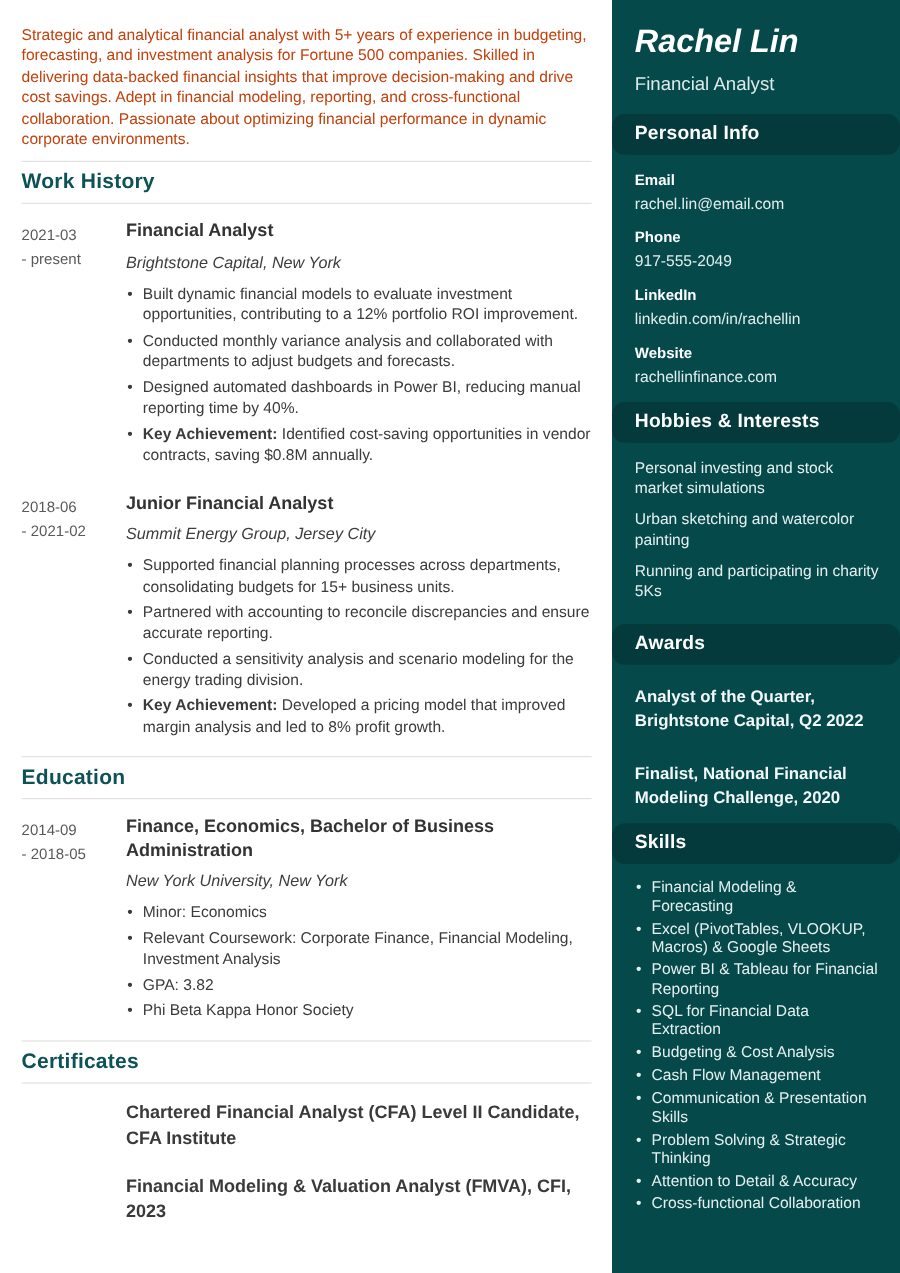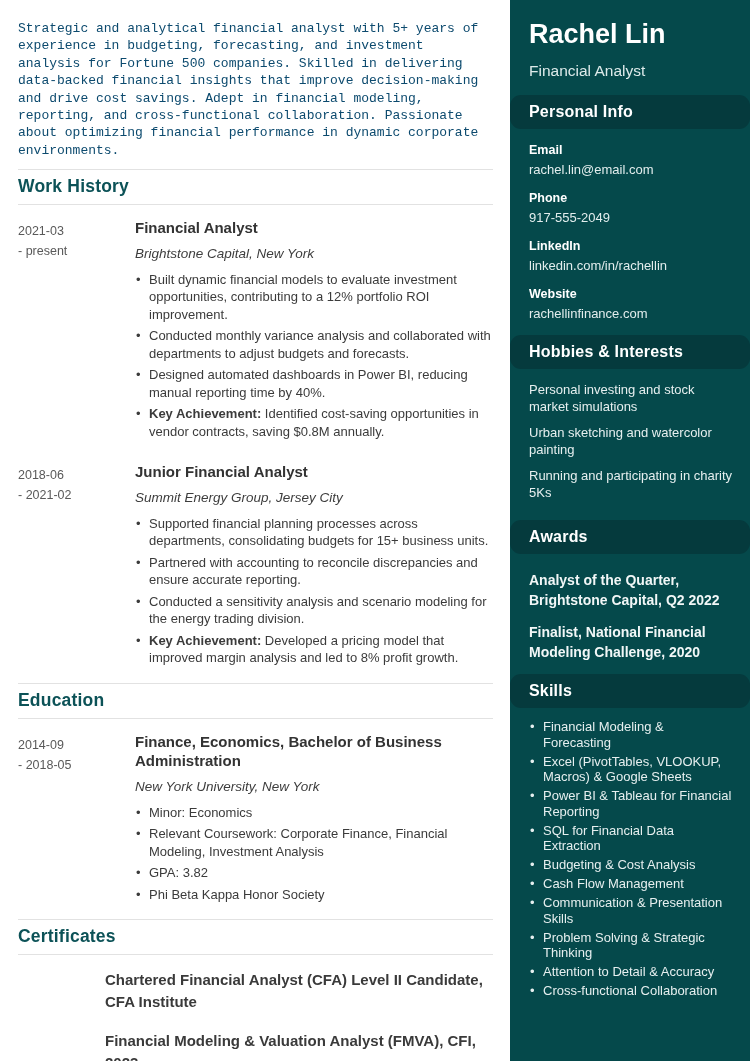--- a/index.html
+++ b/index.html
@@ -18,42 +18,40 @@
 
   
   .main {
     width: 510px;
     flex-shrink: 0;
     padding: 20px 17px 0 18px;
   }
   .summary {
     font-size: 13px;
     line-height: 17.4px;
-    color: #0c4a6e;
+    color: #c2410c;
     margin-bottom: 10px;
-    font-family: Liberation Mono, monospace;
   }
   .rule {
     border: none;
     border-top: 1px solid #e2e2e2;
     height: 0;
   }
   .section { margin-top: 12px; }
   .section:first-of-type { margin-top: 0; }
   h2.section-title {
     color: #0c5257;
     font-size: 17.5px;
     font-weight: bold;
     margin: 6px 0 7px 0;
     letter-spacing: 0.2px;
   }
   .entry {
     display: flex;
     margin-top: 13px;
-    gap: 30px;
   }
   .entry + .entry { margin-top: 18px; }
   .dates {
     width: 87px;
     flex-shrink: 0;
     font-size: 12.5px;
     color: #595959;
     line-height: 1.6;
     padding-top: 3px;
   }
@@ -105,20 +103,21 @@
     background: #05494b;
     color: #e8f1f1;
   }
   .side-top { padding: 18px 16px 0 19px; }
   .candidate-name {
     color: #ffffff;
     font-size: 27px;
     font-weight: bold;
     line-height: 1.2;
     margin-bottom: 12px;
+    font-style: italic;
   }
   .candidate-role {
     color: #ddeaea;
     font-size: 15.5px;
     margin-bottom: 15px;
   }
   .band {
     background: #053a3d;
     padding: 8px 10px 8px 19px;
     font-size: 16px;
@@ -149,21 +148,21 @@
     line-height: 17px;
     color: #e6efef;
     margin-bottom: 9px;
   }
   .award-list { padding-top: 16px; padding-bottom: 12px; }
   .award-item {
     font-size: 14px;
     font-weight: bold;
     color: #f2f7f7;
     line-height: 20px;
-    margin-bottom: 12px;
+    margin-bottom: 24px;
   }
   .award-item:last-child { margin-bottom: 0; }
   ul.skill-list {
     list-style: none;
     padding: 11px 16px 0 19px;
   }
   ul.skill-list li {
     position: relative;
     padding-left: 14px;
     font-size: 13px;

